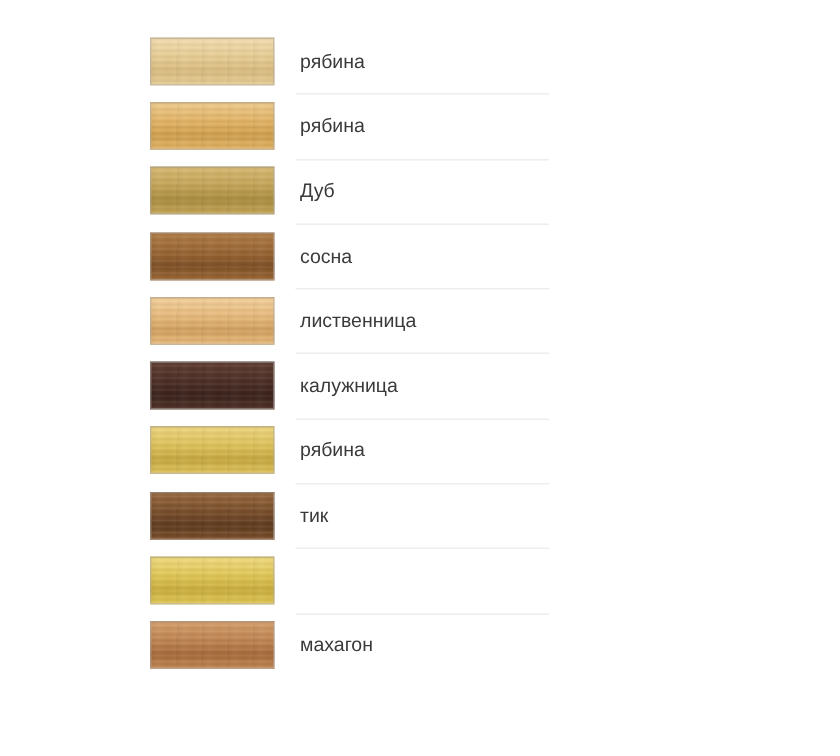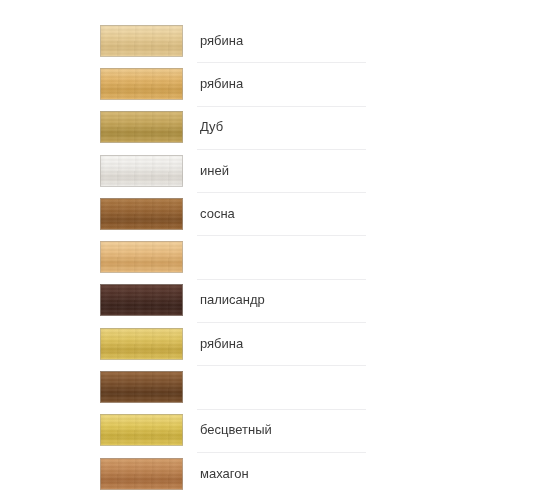--- a/index.html
+++ b/index.html
@@ -129,87 +129,79 @@
           <div class="grain"></div>
           <div class="grain2"></div>
         </div>
       </div>
       <div class="label-cell">
         <span class="wood-label">Дуб</span>
       </div>
     </div>
     <div class="wood-row">
       <div class="swatch-cell">
-        <div class="swatch" style="background: linear-gradient(rgb(248, 247, 244) 0%, rgb(238, 236, 232) 38%, rgb(221, 217, 210) 72%, rgb(238, 236, 232) 100%);">
-          <div class="grain"></div>
-          <div class="grain2"></div>
-        </div>
-      </div>
-      <div class="label-cell">
-        <span class="wood-label">иней</span>
-      </div>
-    </div>
-    <div class="wood-row">
-      <div class="swatch-cell">
         <div class="swatch" style="background: linear-gradient(rgb(174, 122, 68) 0%, rgb(154, 102, 52) 38%, rgb(127, 80, 37) 72%, rgb(154, 102, 52) 100%);">
           <div class="grain"></div>
           <div class="grain2"></div>
         </div>
       </div>
       <div class="label-cell">
         <span class="wood-label">сосна</span>
       </div>
     </div>
     <div class="wood-row">
       <div class="swatch-cell">
         <div class="swatch" style="background: linear-gradient(rgb(243, 207, 153) 0%, rgb(232, 187, 125) 38%, rgb(210, 160, 94) 72%, rgb(232, 187, 125) 100%);">
           <div class="grain"></div>
           <div class="grain2"></div>
         </div>
       </div>
+      <div class="label-cell">
+        <span class="wood-label">лиственница</span>
+      </div>
     </div>
     <div class="wood-row">
       <div class="swatch-cell">
         <div class="swatch" style="background: linear-gradient(rgb(94, 59, 48) 0%, rgb(77, 47, 38) 38%, rgb(58, 34, 27) 72%, rgb(77, 47, 38) 100%);">
           <div class="grain"></div>
           <div class="grain2"></div>
         </div>
       </div>
       <div class="label-cell">
-        <span class="wood-label">палисандр</span>
+        <span class="wood-label">калужница</span>
       </div>
     </div>
     <div class="wood-row">
       <div class="swatch-cell">
         <div class="swatch" style="background: linear-gradient(rgb(236, 212, 124) 0%, rgb(223, 195, 92) 38%, rgb(198, 167, 63) 72%, rgb(223, 195, 92) 100%);">
           <div class="grain"></div>
           <div class="grain2"></div>
         </div>
       </div>
       <div class="label-cell">
         <span class="wood-label">рябина</span>
       </div>
     </div>
     <div class="wood-row">
       <div class="swatch-cell">
         <div class="swatch" style="background: linear-gradient(rgb(150, 102, 60) 0%, rgb(122, 79, 43) 38%, rgb(94, 58, 29) 72%, rgb(122, 79, 43) 100%);">
           <div class="grain"></div>
           <div class="grain2"></div>
         </div>
       </div>
+      <div class="label-cell">
+        <span class="wood-label">тик</span>
+      </div>
     </div>
     <div class="wood-row">
       <div class="swatch-cell">
         <div class="swatch" style="background: linear-gradient(rgb(239, 217, 125) 0%, rgb(225, 199, 87) 38%, rgb(201, 173, 60) 72%, rgb(225, 199, 87) 100%);">
           <div class="grain"></div>
           <div class="grain2"></div>
         </div>
-      </div>
-      <div class="label-cell">
-        <span class="wood-label">бесцветный</span>
       </div>
     </div>
     <div class="wood-row">
       <div class="swatch-cell">
         <div class="swatch" style="background: linear-gradient(rgb(211, 156, 103) 0%, rgb(192, 133, 82) 38%, rgb(166, 106, 58) 72%, rgb(192, 133, 82) 100%);">
           <div class="grain"></div>
           <div class="grain2"></div>
         </div>
       </div>
       <div class="label-cell">

